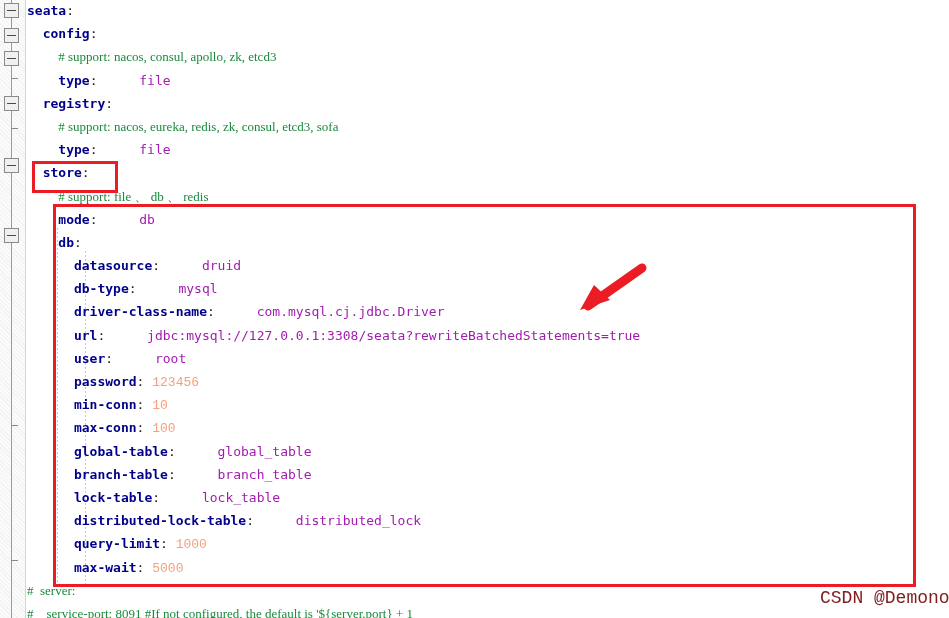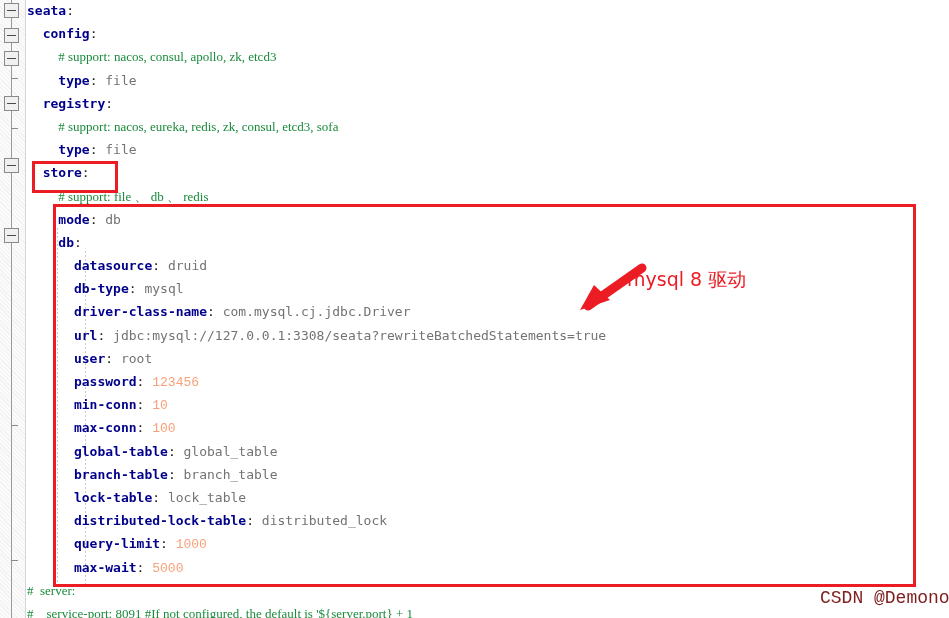--- a/index.html
+++ b/index.html
@@ -83,21 +83,21 @@
     font-size: 13px;
     line-height: 23.2px;
     border-radius: 19px;
   }
   .line {
     height: 23.2px;
     white-space: pre;
   }
   .k   { color: #00008b; font-weight: bold; }   
   .p   { color: #202020; }                      
-  .v   { color: #737373; }                      
+  .v   { color: #a21caf; margin-left: 34px; }                      
   .n   { color: #f8a07a; font-family: Liberation Mono, monospace; }                      
   .c   { color: #1a8a3c; font-family: Liberation Serif, serif; }                      
 
   
   .guide {
     position: absolute;
     width: 1px;
     background-image: linear-gradient(
        to bottom, #c9c9c9 0, #c9c9c9 2px, transparent 2px, transparent 4px);
     background-size: 1px 4px;
@@ -157,17 +157,16 @@
 
   <div class="code" id="code" style="top: -1px;"><div class="line"><span class="p"></span><span class="k">seata</span><span class="p">:</span></div><div class="line"><span class="p">  </span><span class="k">config</span><span class="p">:</span></div><div class="line"><span class="p">    </span><span class="c"># support: nacos, consul, apollo, zk, etcd3</span></div><div class="line"><span class="p">    </span><span class="k">type</span><span class="p">: </span><span class="v">file</span></div><div class="line"><span class="p">  </span><span class="k">registry</span><span class="p">:</span></div><div class="line"><span class="p">    </span><span class="c"># support: nacos, eureka, redis, zk, consul, etcd3, sofa</span></div><div class="line"><span class="p">    </span><span class="k">type</span><span class="p">: </span><span class="v">file</span></div><div class="line"><span class="p">  </span><span class="k">store</span><span class="p">:</span></div><div class="line"><span class="p">    </span><span class="c"># support: file 、 db 、 redis</span></div><div class="line"><span class="p">    </span><span class="k">mode</span><span class="p">: </span><span class="v">db</span></div><div class="line"><span class="p">    </span><span class="k">db</span><span class="p">:</span></div><div class="line"><span class="p">      </span><span class="k">datasource</span><span class="p">: </span><span class="v">druid</span></div><div class="line"><span class="p">      </span><span class="k">db-type</span><span class="p">: </span><span class="v">mysql</span></div><div class="line"><span class="p">      </span><span class="k">driver-class-name</span><span class="p">: </span><span class="v">com.mysql.cj.jdbc.Driver</span></div><div class="line"><span class="p">      </span><span class="k">url</span><span class="p">: </span><span class="v">jdbc:mysql://127.0.0.1:3308/seata?rewriteBatchedStatements=true</span></div><div class="line"><span class="p">      </span><span class="k">user</span><span class="p">: </span><span class="v">root</span></div><div class="line"><span class="p">      </span><span class="k">password</span><span class="p">: </span><span class="n">123456</span></div><div class="line"><span class="p">      </span><span class="k">min-conn</span><span class="p">: </span><span class="n">10</span></div><div class="line"><span class="p">      </span><span class="k">max-conn</span><span class="p">: </span><span class="n">100</span></div><div class="line"><span class="p">      </span><span class="k">global-table</span><span class="p">: </span><span class="v">global_table</span></div><div class="line"><span class="p">      </span><span class="k">branch-table</span><span class="p">: </span><span class="v">branch_table</span></div><div class="line"><span class="p">      </span><span class="k">lock-table</span><span class="p">: </span><span class="v">lock_table</span></div><div class="line"><span class="p">      </span><span class="k">distributed-lock-table</span><span class="p">: </span><span class="v">distributed_lock</span></div><div class="line"><span class="p">      </span><span class="k">query-limit</span><span class="p">: </span><span class="n">1000</span></div><div class="line"><span class="p">      </span><span class="k">max-wait</span><span class="p">: </span><span class="n">5000</span></div><div class="line"><span class="p"></span><span class="c">#  server:</span></div><div class="line"><span class="p"></span><span class="c">#    service-port: 8091 #If not configured, the default is '${server.port} + 1</span></div></div>
 
   <div class="redbox" style="left:32px; top:161px; width:86px; height:32px;"></div>
   <div class="redbox" style="left:53px; top:204px; width:863px; height:383px;"></div>
 
   <svg class="arrow" style="left:576px; top:258px; width:80px; height:56px;" viewBox="0 0 80 56">
     <path d="M12 48 L66 10" stroke="#ec1c24" stroke-width="9" stroke-linecap="round" fill="none"></path>
     <path d="M4 52 L34 42 L18 27 Z" fill="#ec1c24"></path>
   </svg>
-  <div class="anno-text" style="left:627px; top:267px;">mysql 8 驱动</div>
 
   <div class="watermark" style="left:820px; top:588px;">CSDN @Demonor_</div>
 
 </div>
 
 </body></html>

